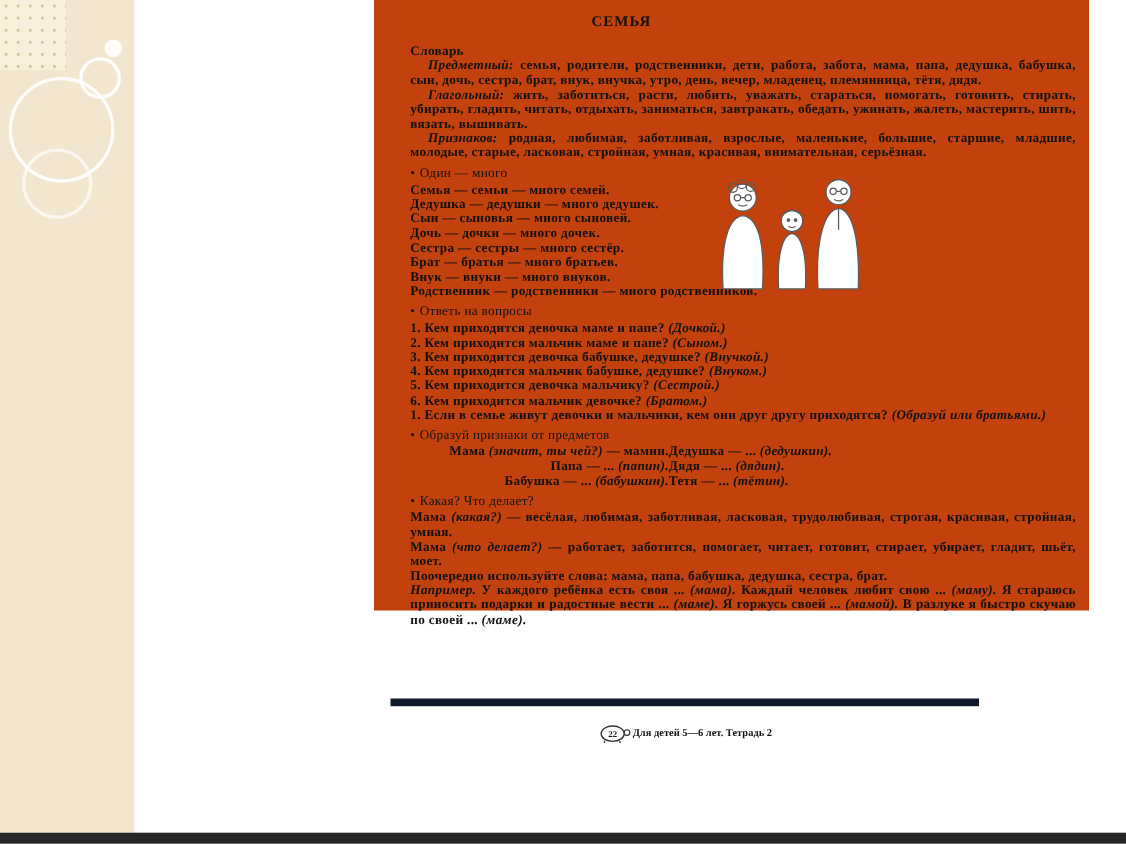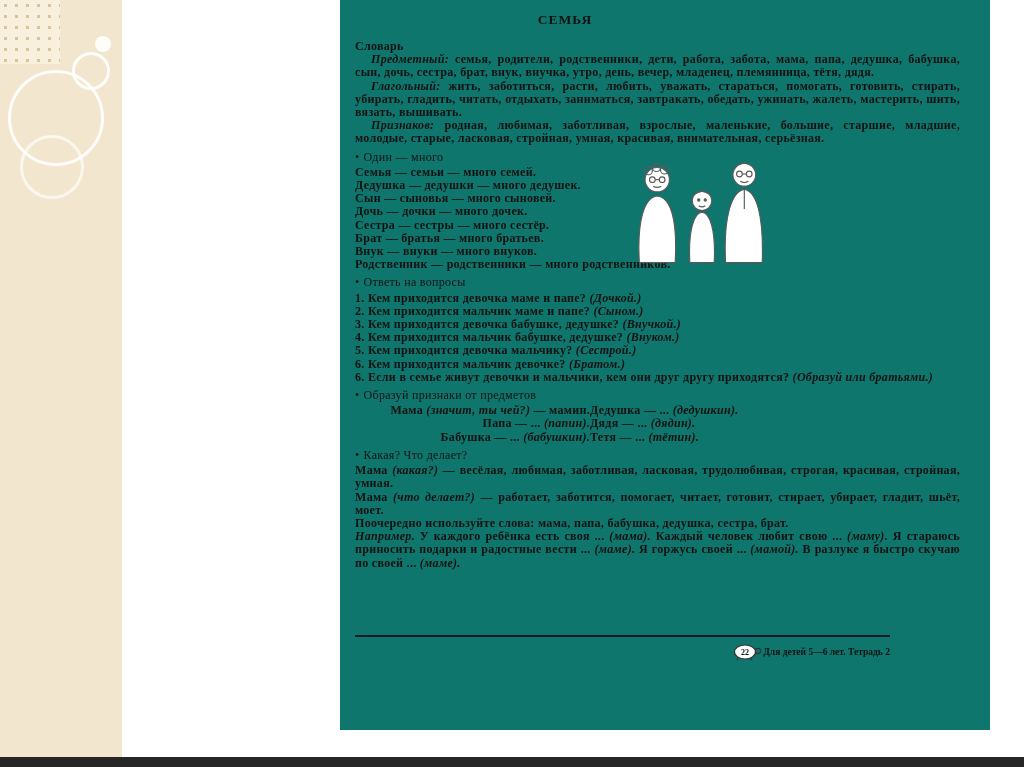--- a/index.html
+++ b/index.html
@@ -22,46 +22,46 @@
     background-size:11px 11px;
   }
   .ring { position:absolute; border-radius:50%; }
   .ring1 { left:8px;  top:70px;  width:96px; height:96px; border:3px solid rgba(255,255,255,.9); }
   .ring2 { left:20px; top:135px; width:64px; height:64px; border:3px solid rgba(255,255,255,.65); }
   .ring3 { left:72px; top:52px;  width:38px; height:38px; border:3px solid rgba(255,255,255,.9); }
   .dotsolid { left:95px; top:36px; width:16px; height:16px; background:rgba(255,255,255,.9); }
   
   .bottom-bar { position:absolute; left:0; bottom:0; width:1024px; height:10px; background:#262626; }
   
-  .page { position:absolute; left:340px; top:0; width:650px; height:730px; background:#0f766e; }
+  .page { position:absolute; left:340px; top:0; width:650px; height:555px; background:#c2410c; }
   .page-title {
     position:absolute; left:0; top:12px; width:450px;
     text-align:center; font-weight:700; font-size:13.5px; letter-spacing:1px;
   }
   .content {
-    position:absolute; left:15px; top:40px; width:605px;
+    position:absolute; left:33px; top:40px; width:605px;
     font-size:12px; line-height:13.2px; letter-spacing:.3px; font-weight:700;
   }
   .vocab-head { font-weight:700; }
   .para { text-align:justify;font-family:Liberation Serif, serif; }
   .para.indent { text-indent:16px; }
   .i { font-style:italic; }
   .sec-head { margin-top:5px; margin-bottom:2px; font-weight:400; }
   .sec-head .bullet { margin-right:4px; }
   .line { white-space:nowrap; }
   .attr-row { display:flex; }
   .attr-left { width:235px;text-align:right; }
   .attr-right { flex:1; }
   .illustration {
     position:absolute; left:268px; top:112px; width:158px; height:118px;
   }
   .footer {
     position:absolute; left:15px; top:635px; width:535px;
-    border-top:2px solid #0f172a; padding-top:6px;
-    display:flex; justify-content:flex-end; align-items:center;
+    border-top:7px solid #0f172a; padding-top:16px;
+    display:flex; justify-content:center; align-items:center;
   }
   .footer-note { font-size:9.5px; font-weight:700; }
 </style>
 </head>
 <body>
 
 <div class="sidebar">
   <div class="dotgrid"></div>
   <div class="ring ring1"></div>
   <div class="ring ring2"></div>
@@ -118,21 +118,21 @@
     <div class="line">Внук — внуки — много внуков.</div>
     <div class="line">Родственник — родственники — много родственников.</div>
 
     <div class="sec-head"><span class="bullet">•</span><span>Ответь на вопросы</span></div>
     <div class="para"><span>1. Кем приходится девочка маме и папе? </span><span class="i">(Дочкой.)</span></div>
     <div class="para"><span>2. Кем приходится мальчик маме и папе? </span><span class="i">(Сыном.)</span></div>
     <div class="para"><span>3. Кем приходится девочка бабушке, дедушке? </span><span class="i">(Внучкой.)</span></div>
     <div class="para"><span>4. Кем приходится мальчик бабушке, дедушке? </span><span class="i">(Внуком.)</span></div>
     <div class="para"><span>5. Кем приходится девочка мальчику? </span><span class="i">(Сестрой.)</span></div>
     <div class="para"><span>6. Кем приходится мальчик девочке? </span><span class="i">(Братом.)</span></div>
-    <div class="para"><span>6. Если в семье живут девочки и мальчики, кем они друг другу приходятся? </span><span class="i">(Образуй или братьями.)</span></div>
+    <div class="para"><span>1. Если в семье живут девочки и мальчики, кем они друг другу приходятся? </span><span class="i">(Образуй или братьями.)</span></div>
 
     <div class="sec-head"><span class="bullet">•</span><span>Образуй признаки от предметов</span></div>
     <div class="attr-row">
       <div class="attr-left"><span>Мама </span><span class="i">(значит, ты чей?)</span><span> — мамин.</span></div>
       <div class="attr-right"><span>Дедушка — ... </span><span class="i">(дедушкин).</span><span></span></div>
     </div>
     <div class="attr-row">
       <div class="attr-left"><span>Папа — ... </span><span class="i">(папин).</span><span></span></div>
       <div class="attr-right"><span>Дядя — ... </span><span class="i">(дядин).</span><span></span></div>
     </div>

